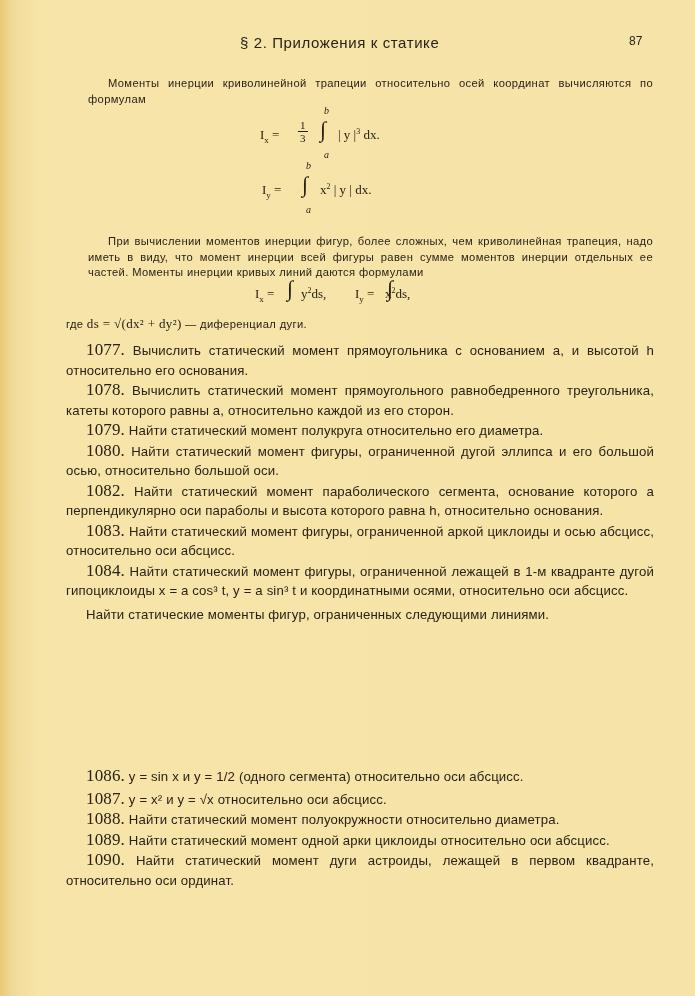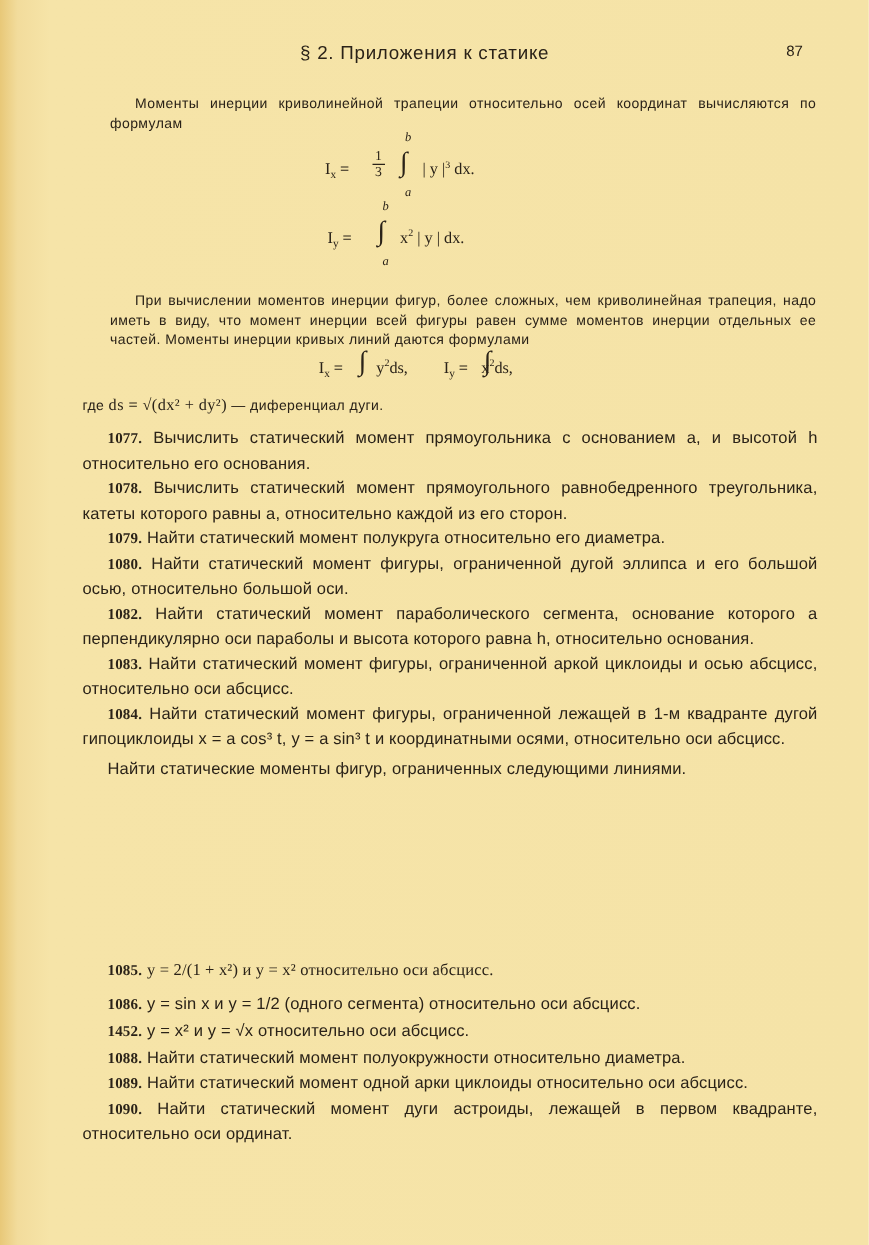--- a/index.html
+++ b/index.html
@@ -14,21 +14,21 @@
     .header { position: absolute; top: 34px; left: 0; width: 695px; height: 20px; }
     .header-title {
       position: absolute; left: 240px; top: 0; font-size: 15px; letter-spacing: 0.6px;
       font-family: "Liberation Sans Narrow", "Liberation Sans", sans-serif;
     }
     .header-num { position: absolute; left: 629px; top: 0; font-size: 12px; font-family: "Liberation Sans", sans-serif; }
     .block { position: absolute; left: 88px; width: 565px; font-family: "Liberation Sans", sans-serif; }
     .small { font-size: 11.2px; line-height: 15.5px; letter-spacing: 0.35px; text-align: justify; }
     .normal { font-size: 13.2px; line-height: 19.5px; letter-spacing: 0.15px; text-align: justify; }
     .indent { text-indent: 20px; }
-    .num { font-weight: bold; font-family: "Liberation Serif", serif; font-size: 12px; }
+    .num { font-weight: normal; font-family: "Liberation Serif", serif; font-size: 17px; }
     .math { font-family: "Liberation Serif", serif; }
     .formula { position: absolute; font-family: "Liberation Serif", serif; font-size: 13px; }
     .frac { display: inline-block; vertical-align: middle; text-align: center; font-size: 11px; line-height: 12px; }
     .frac .top { display: block; border-bottom: 1px solid #2a2218; padding: 0 2px; }
     .frac .bot { display: block; }
     .intg { font-size: 22px; font-style: normal; vertical-align: middle; }
     .lim { position: absolute; font-size: 10px; font-style: italic; }
     p { margin: 0; }
   </style>
 </head>
@@ -89,21 +89,20 @@
     <p class="indent"><span class="num">1078.</span> <span>Вычислить статический момент прямоугольного равнобедренного треугольника, катеты которого равны a, относительно каждой из его сторон.</span></p>
     <p class="indent"><span class="num">1079.</span> <span>Найти статический момент полукруга относительно его диаметра.</span></p>
     <p class="indent"><span class="num">1080.</span> <span>Найти статический момент фигуры, ограниченной дугой эллипса и его большой осью, относительно большой оси.</span></p>
     <p class="indent"><span class="num">1082.</span> <span>Найти статический момент параболического сегмента, основание которого a перпендикулярно оси параболы и высота которого равна h, относительно основания.</span></p>
     <p class="indent"><span class="num">1083.</span> <span>Найти статический момент фигуры, ограниченной аркой циклоиды и осью абсцисс, относительно оси абсцисс.</span></p>
     <p class="indent"><span class="num">1084.</span> <span>Найти статический момент фигуры, ограниченной лежащей в 1-м квадранте дугой гипоциклоиды x = a cos³ t, y = a sin³ t и координатными осями, относительно оси абсцисс.</span></p>
     <p class="indent" style="margin-top:4px;">Найти статические моменты фигур, ограниченных следующими линиями.</p>
   </div>
 
   <div class="block normal" style="top:766px; left:66px; width:588px;">
-    <p class="indent" style="margin-bottom:6px;"><span class="num">1085.</span> <span class="math">y = 2/(1 + x²) и y = x² относительно оси абсцисс.</span></p>
     <p class="indent" style="margin-bottom:2px;"><span class="num">1086.</span> <span>y = sin x и y = 1/2 (одного сегмента) относительно оси абсцисс.</span></p>
-    <p class="indent"><span class="num">1452.</span> <span>y = x² и y = √x относительно оси абсцисс.</span></p>
+    <p class="indent"><span class="num">1087.</span> <span>y = x² и y = √x относительно оси абсцисс.</span></p>
     <p class="indent"><span class="num">1088.</span> <span>Найти статический момент полуокружности относительно диаметра.</span></p>
     <p class="indent"><span class="num">1089.</span> <span>Найти статический момент одной арки циклоиды относительно оси абсцисс.</span></p>
     <p class="indent"><span class="num">1090.</span> <span>Найти статический момент дуги астроиды, лежащей в первом квадранте, относительно оси ординат.</span></p>
   </div>
 
 </div>
 
 </body></html>

